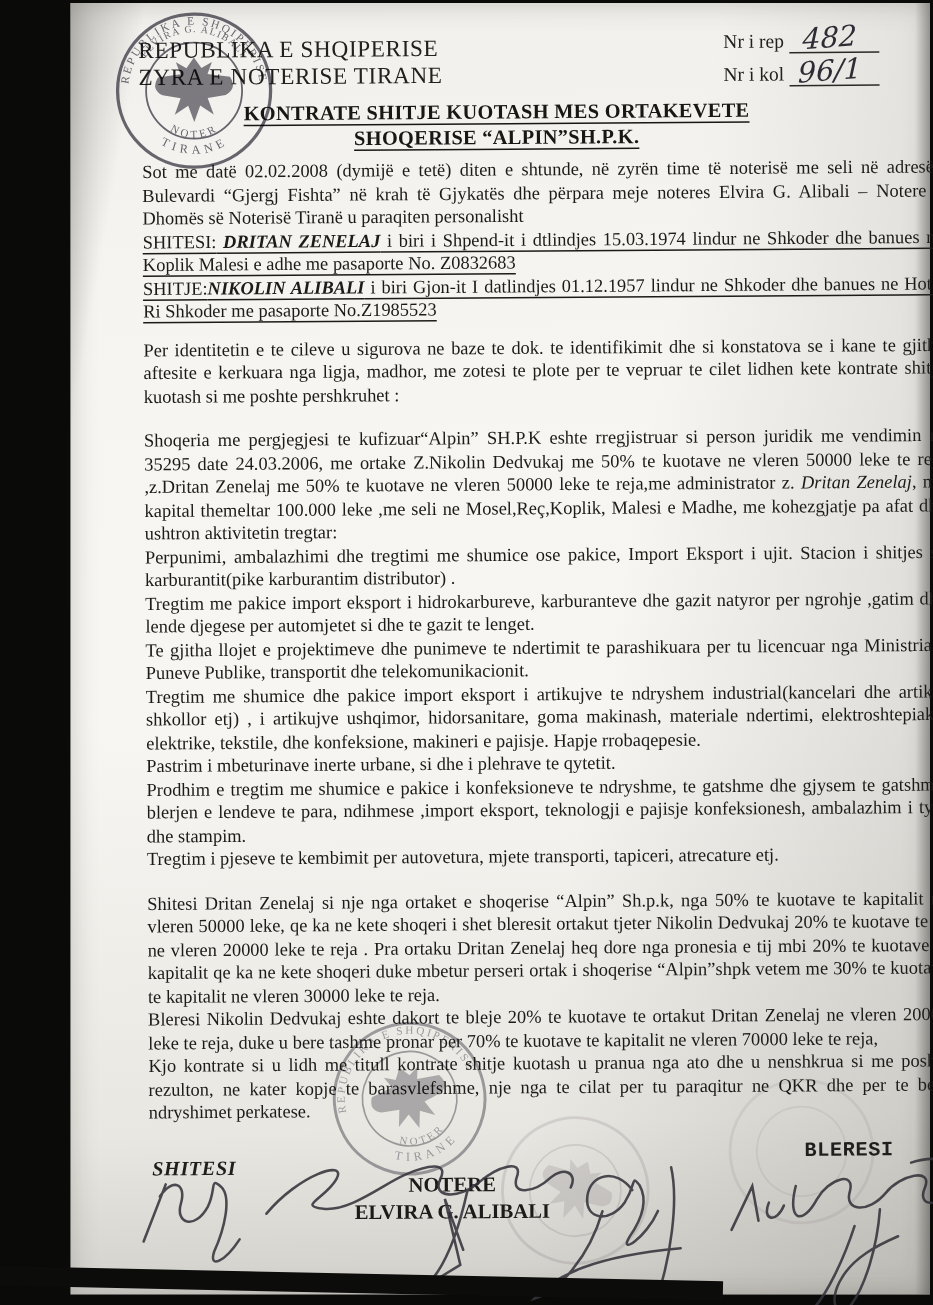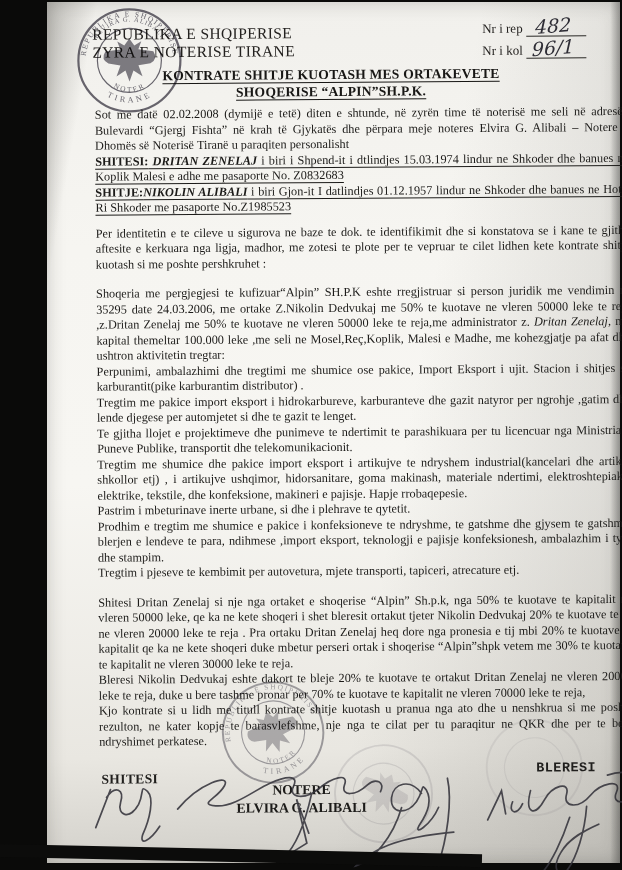--- a/index.html
+++ b/index.html
@@ -32,25 +32,25 @@
   .u{text-decoration:underline;text-decoration-thickness:1.2px;text-underline-offset:2.5px;}
   
   .bodytext{
     position:absolute;top:104px;left:50px;width:534px;
     font-size:12.3px;line-height:15.5px;text-align:justify;color:#1c1b19;
   }
   .bodytext p{margin:0;}
   p.gap-s{margin-top:10px;}
   p.gap-m{margin-top:14px;}
   .party .u{text-decoration-thickness:1px;text-underline-offset:2.5px;}
-  .plabel{font-weight:bold;}
+  .plabel{font-weight:normal;}
   .pname{font-weight:bold;font-style:italic;}
   
   .sig-label{position:absolute;font-size:13.5px;font-weight:600;letter-spacing:.4px;color:#201f1d;}
-  .sig-seller{left:52px;top:768px;}
+  .sig-seller{left:52px;top:768px;font-style:italic;}
   .sig-buyer{left:487px;top:760px;font-family:Liberation Mono, monospace;}
   .notary{position:absolute;left:132px;width:240px;top:779px;text-align:center;font-weight:bold;font-size:13.8px;line-height:18px;color:#1c1b19;}
   
   svg.overlay{position:absolute;left:0;top:0;pointer-events:none;}
   .stamp{position:absolute;mix-blend-mode:multiply;}
   .blackstrip{position:absolute;left:-10px;top:849px;width:492px;height:13px;background:#0c0c0b;transform:rotate(1.2deg);}
   .edgeshadow{position:absolute;right:0;top:0;bottom:0;width:10px;background:linear-gradient(90deg,rgba(0,0,0,0),rgba(40,40,38,.35));}
 </style>
 </head>
 <body>

